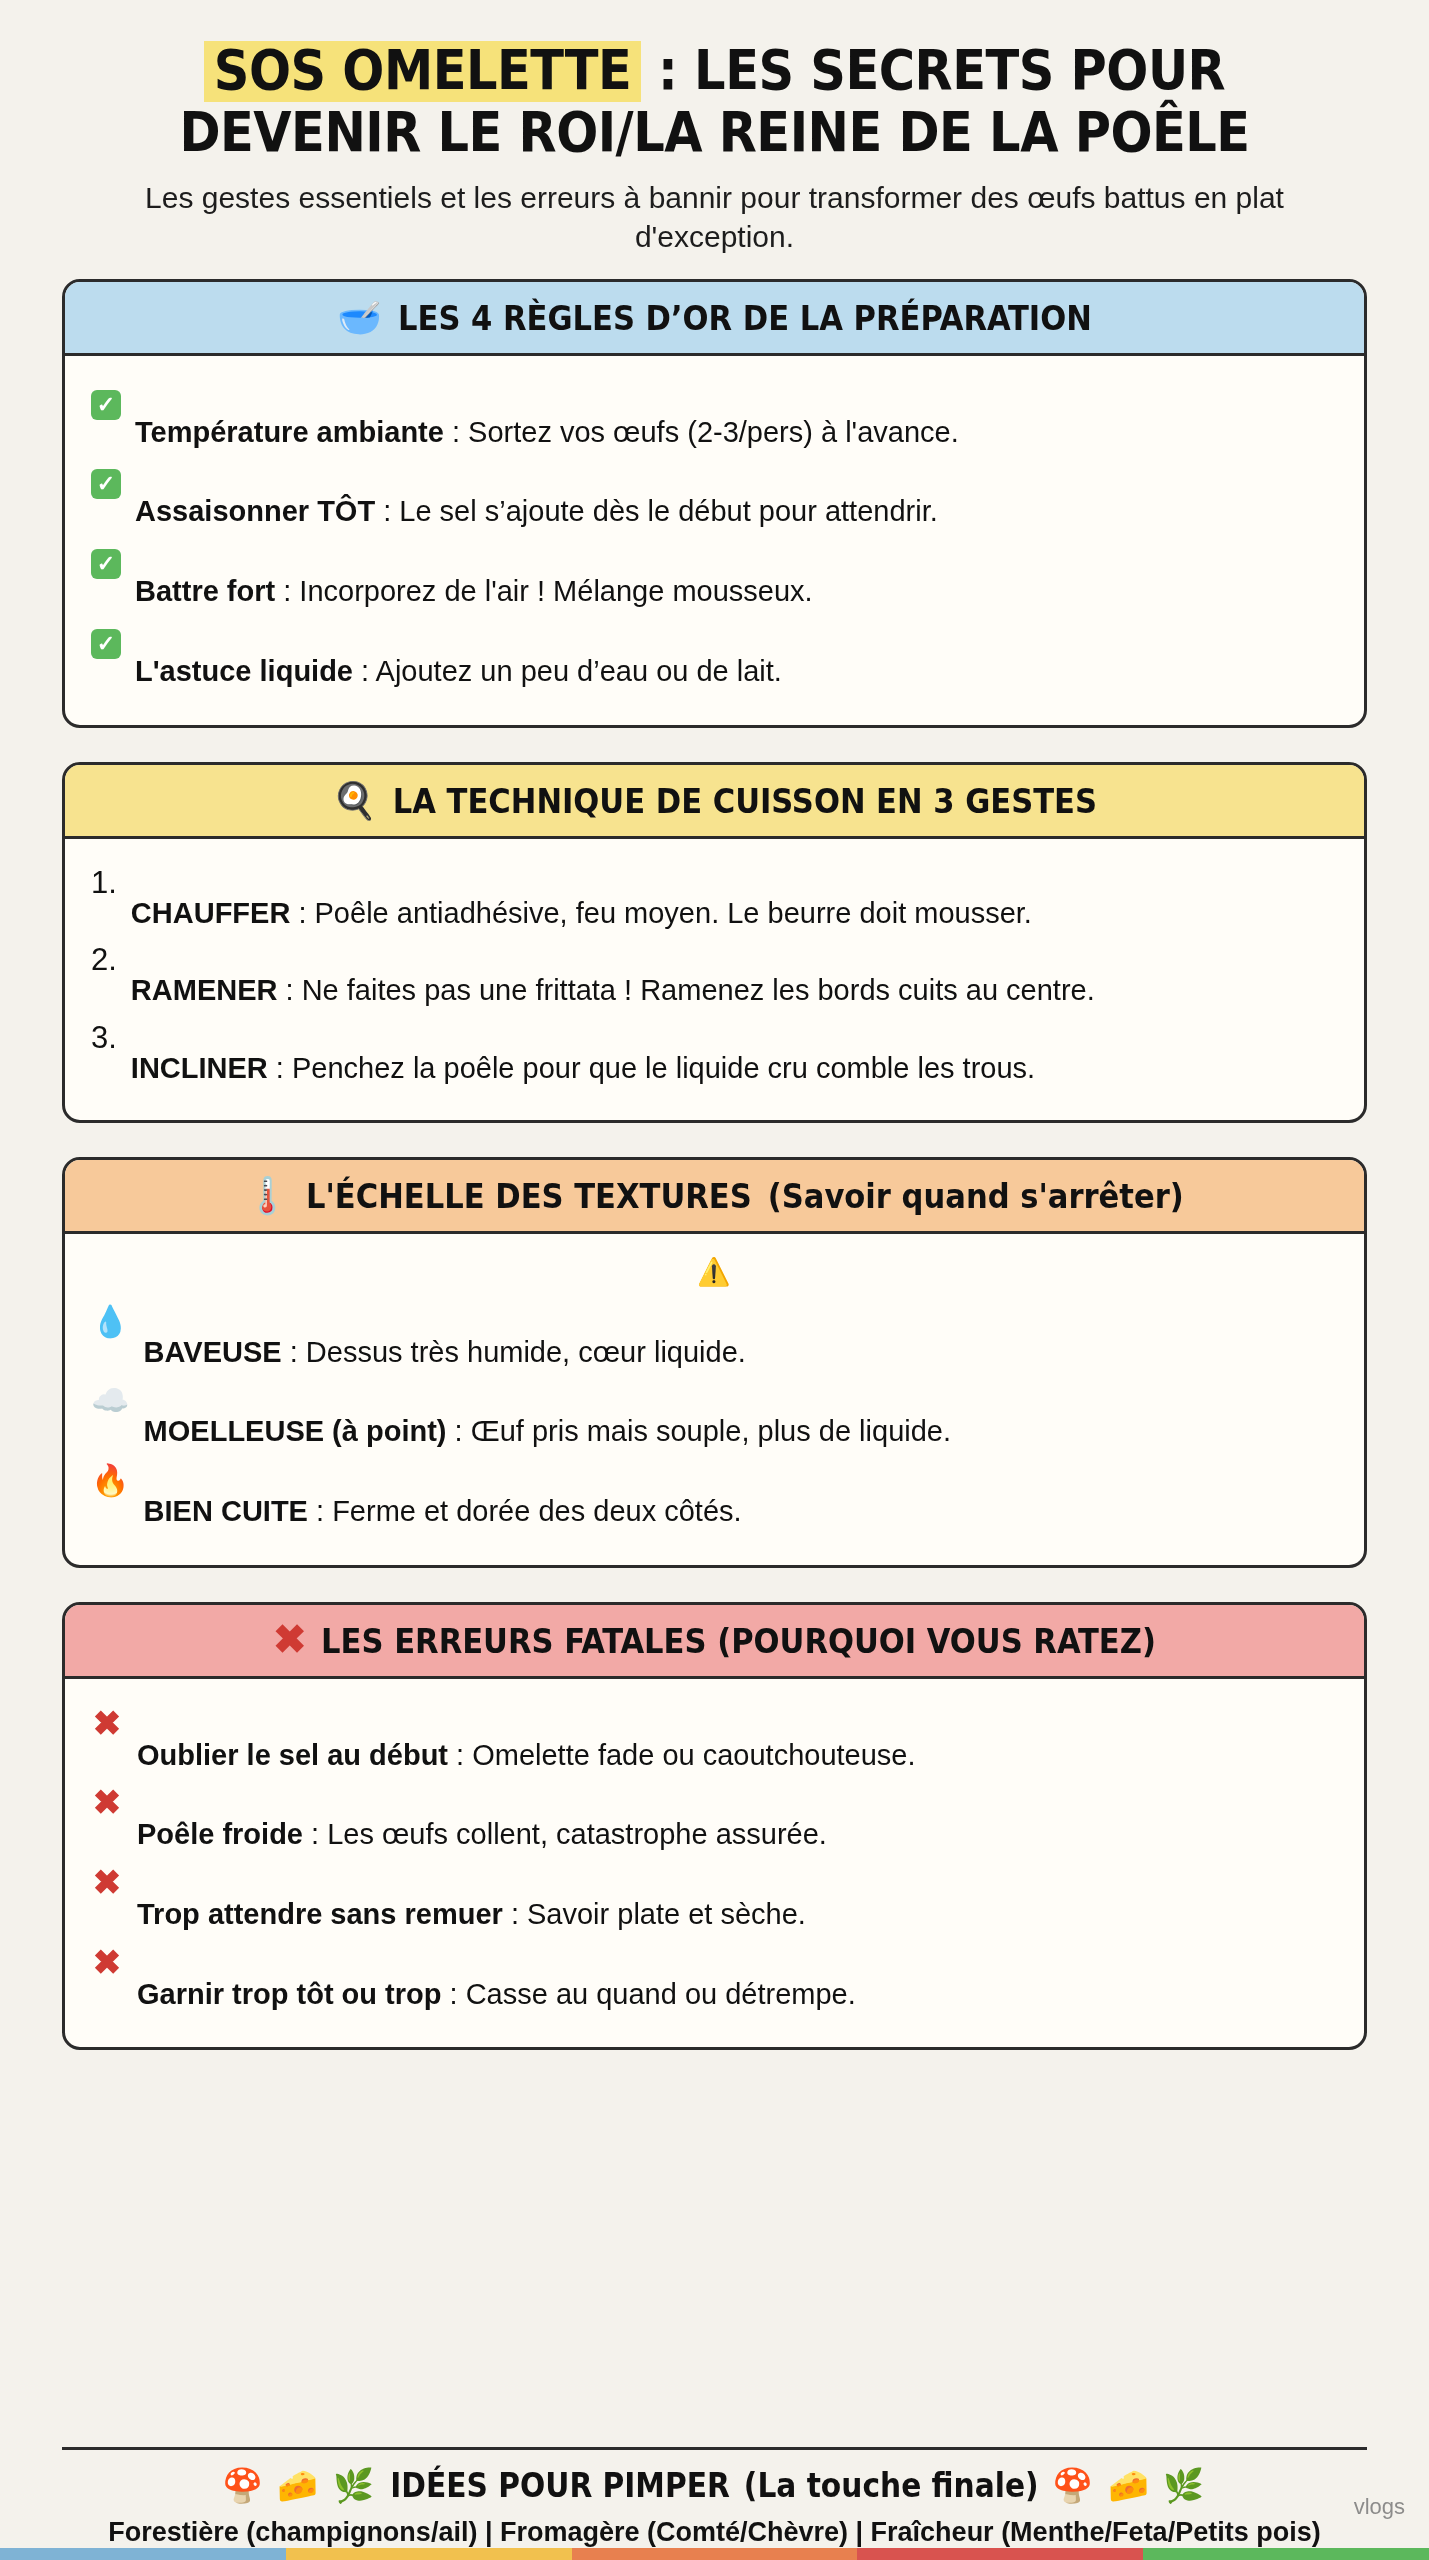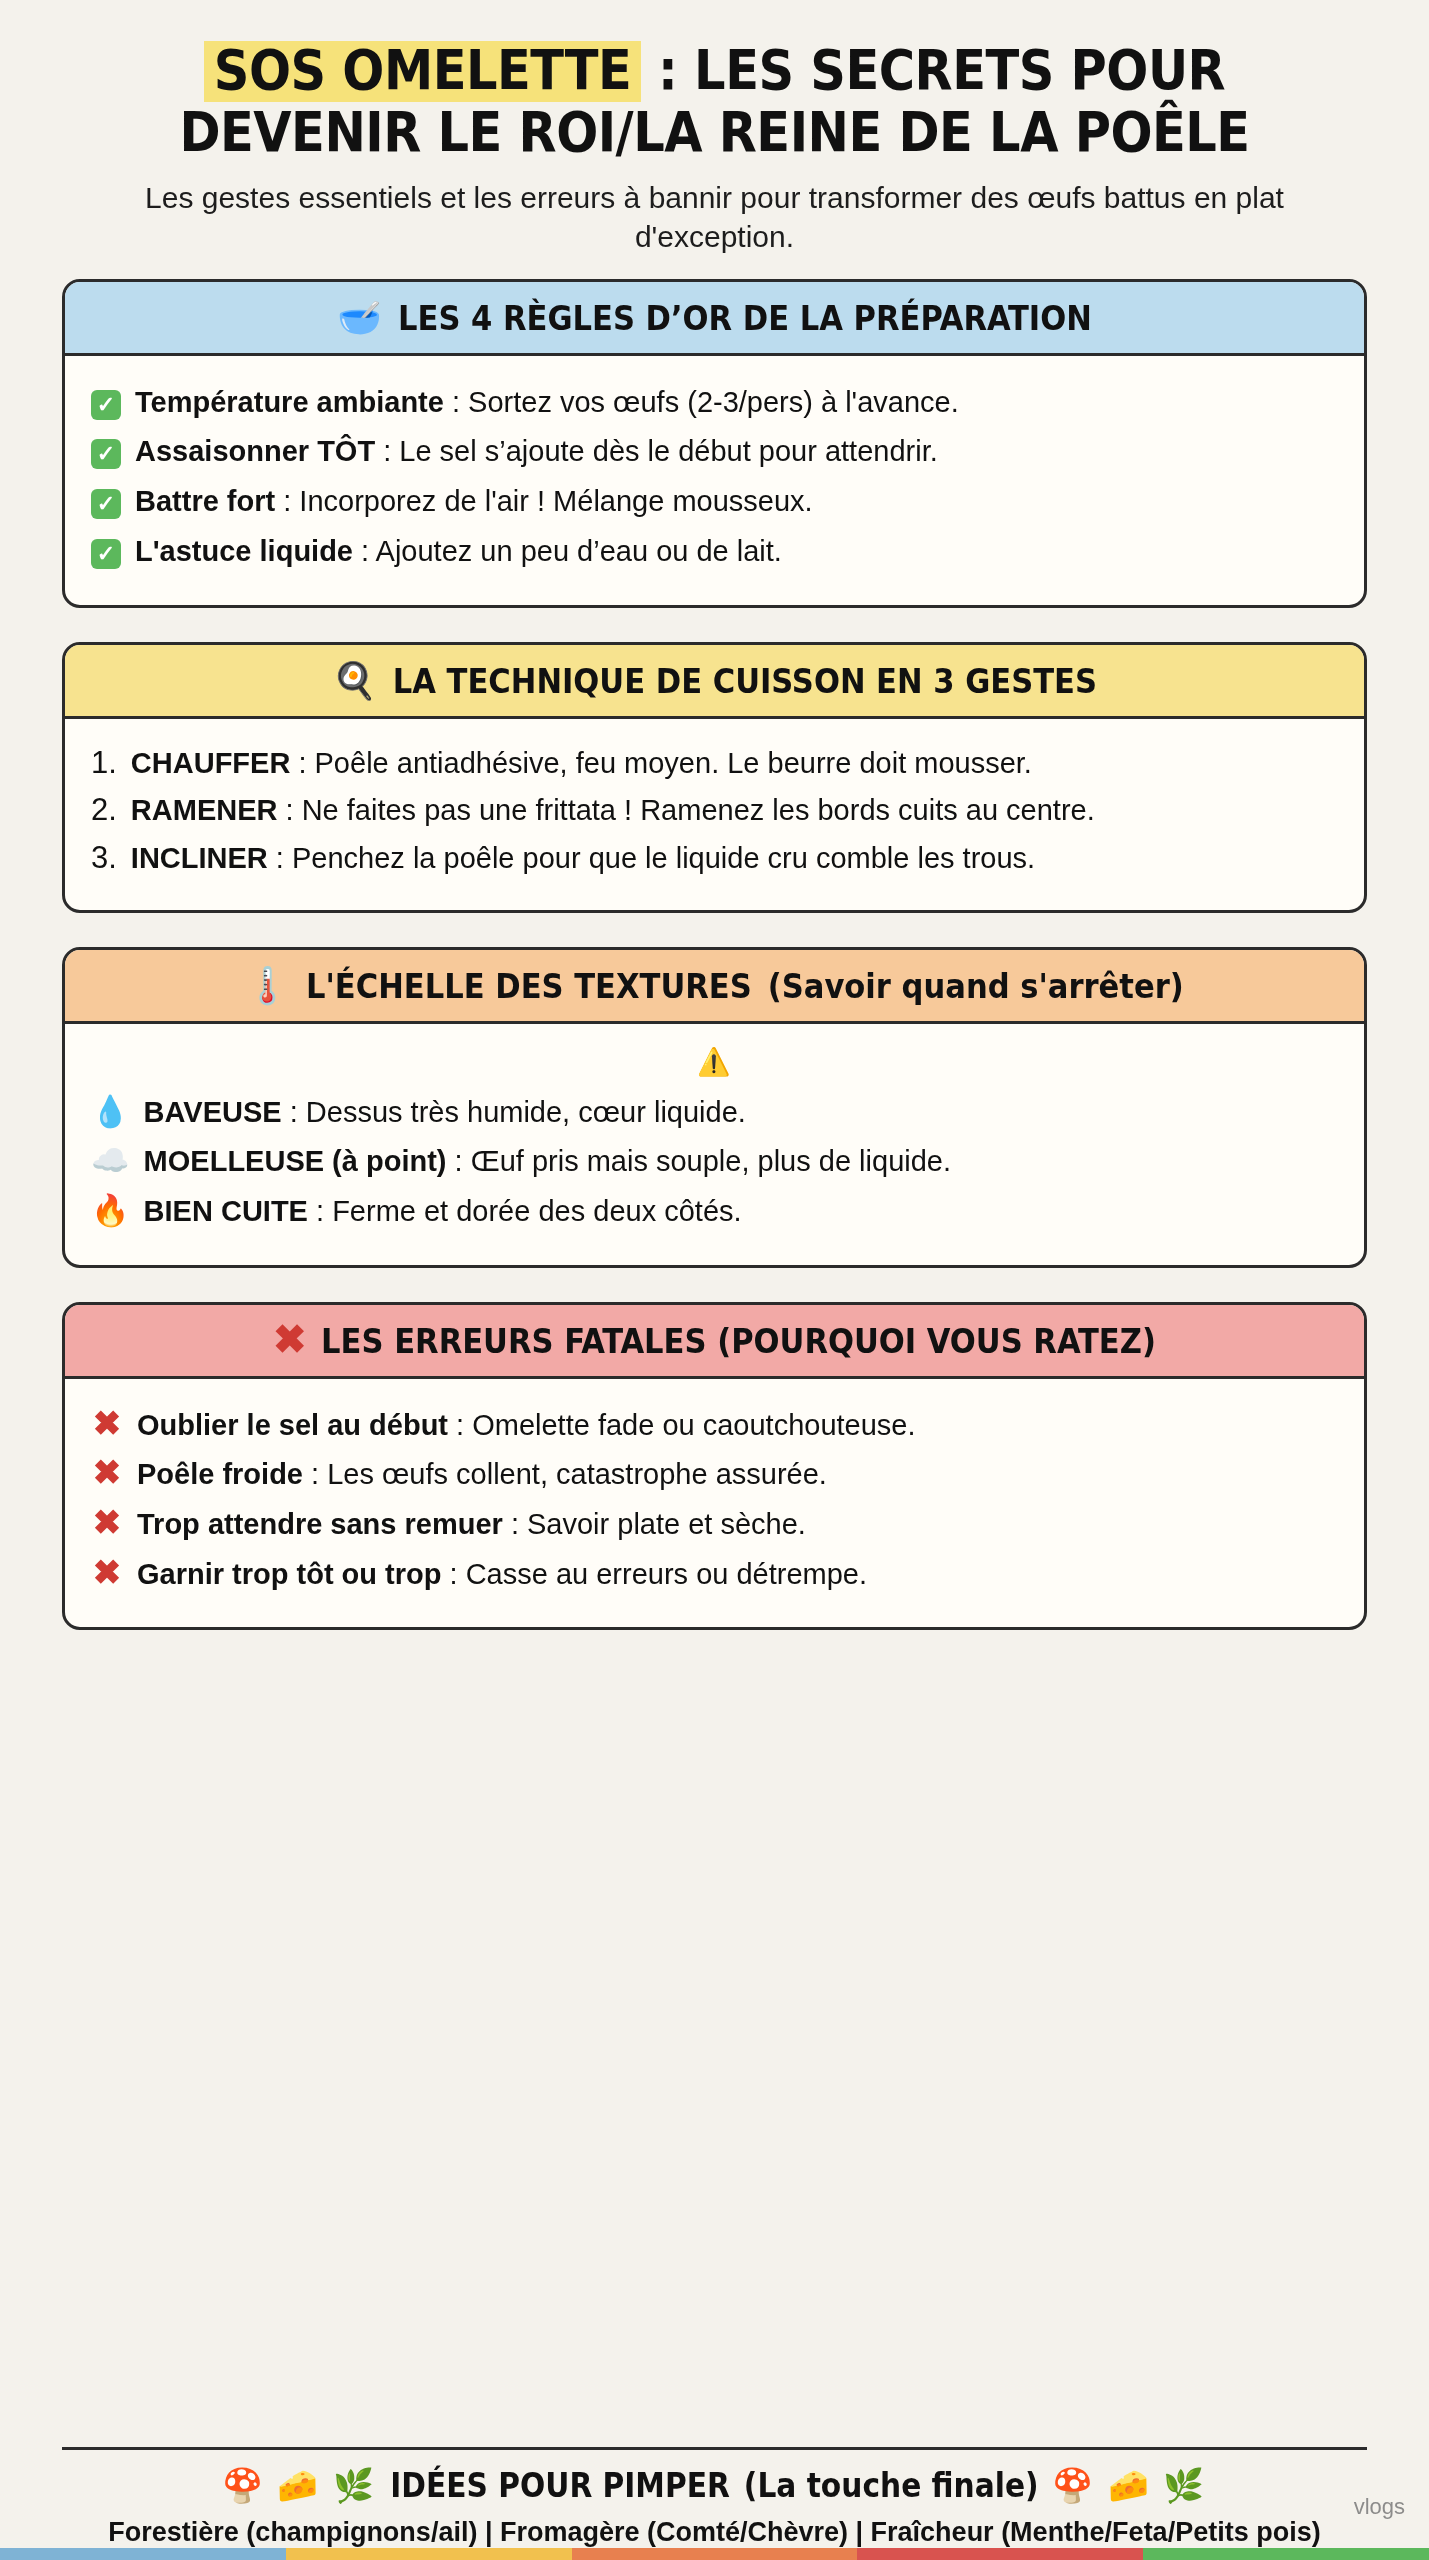--- a/index.html
+++ b/index.html
@@ -91,21 +91,21 @@
 
   .row {
     display: flex;
     align-items: flex-start;
     gap: 14px;
     margin: 10px 0 12px 0;
     font-size: 29px;
     line-height: 1.3;
   }
   .row .ico { flex: 0 0 auto; font-size: 31px; line-height: 1.15; }
-  .row .txt { flex: 1 1 auto; }
+  .row .txt { flex: 1 1 auto; margin-top: 30px; }
   .row b { font-weight: 700; }
 
   
   .check-box {
     display: inline-block;
     width: 30px; height: 30px;
     border-radius: 6px;
     background: #5cb85c;
     color: #fff;
     font-size: 22px;
@@ -278,21 +278,21 @@
       <div class="row">
         <span class="ico"><span class="cross">✖</span></span>
         <span class="txt"><b>Poêle froide</b><span> : </span><span>Les œufs collent, catastrophe assurée.</span></span>
       </div>
       <div class="row">
         <span class="ico"><span class="cross">✖</span></span>
         <span class="txt"><b>Trop attendre sans remuer</b><span> : </span><span>Savoir plate et sèche.</span></span>
       </div>
       <div class="row">
         <span class="ico"><span class="cross">✖</span></span>
-        <span class="txt"><b>Garnir trop tôt ou trop</b><span> : </span><span>Casse au erreurs ou détrempe.</span></span>
+        <span class="txt"><b>Garnir trop tôt ou trop</b><span> : </span><span>Casse au quand ou détrempe.</span></span>
       </div>
     </div>
   </div>
 
   <div class="footer">
     <div class="footer-title">
       <span class="footer-emojis">🍄 🧀 🌿</span>
       <span>IDÉES POUR PIMPER</span>
       <span class="ft-sub">(La touche finale)</span>
       <span class="footer-emojis">🍄 🧀 🌿</span>

